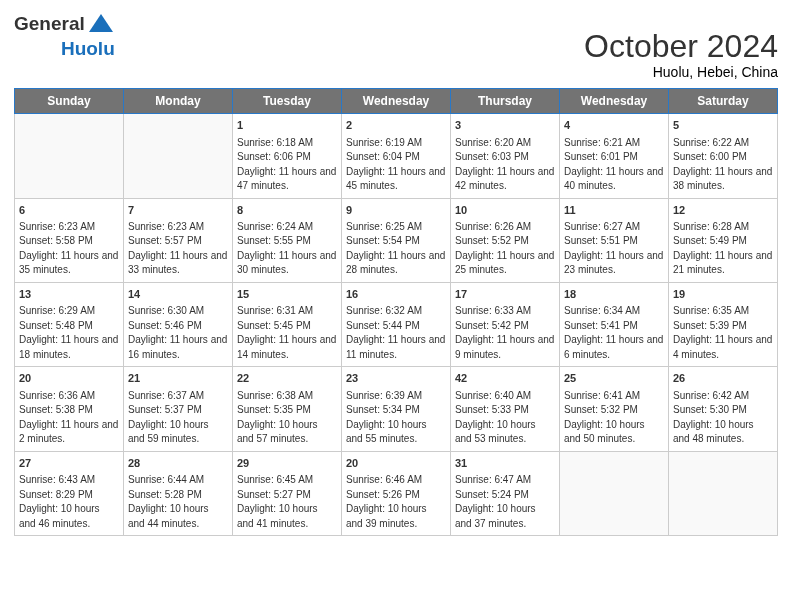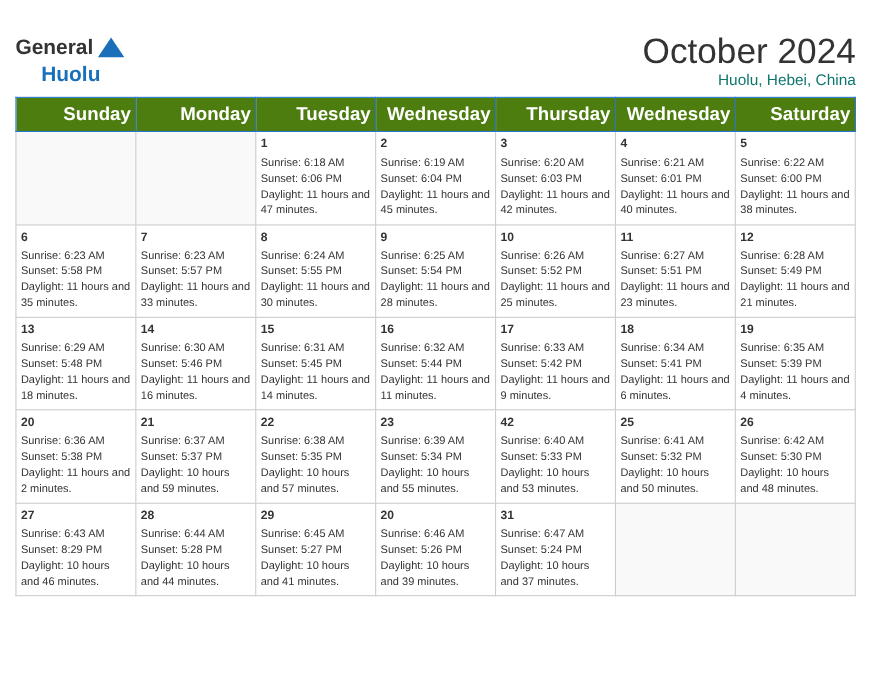--- a/index.html
+++ b/index.html
@@ -30,33 +30,33 @@
     }
     .month-title {
       font-size: 32px;
       font-weight: normal;
       color: #333;
       line-height: 1.1;
       margin-top: 19px;
     }
     .location {
       font-size: 14px;
-      color: #0f766e;
+      color: #000000;
     }
     table {
       width: 100%;
       border-collapse: collapse;
       font-size: 10.5px;
     }
     thead tr th {
-      background-color: #4d7c0f;
+      background-color: #737373;
       color: #fff;
       padding: 5px 4px;
-      text-align: right;
-      font-size: 17px;
+      text-align: center;
+      font-size: 12px;
       font-weight: bold;
       border: 1px solid #2878c8;
     }
     tbody tr td {
       border: 1px solid #ccc;
       padding: 4px 4px 4px 4px;
       vertical-align: top;
       width: calc(100% / 7);
       height: 78px;
       color: #333;
@@ -72,22 +72,21 @@
       display: block;
       margin-bottom: 2px;
     }
     .day-info {
       font-size: 10px;
       line-height: 1.45;
     }
     .logo-wrapper {
       display: flex;
       flex-direction: column;
-      align-items: center;
-      margin-top: 20px;
+      align-items: flex-end;
     }
     .logo-line {
       display: flex;
       align-items: center;
     }
     .logo-general {
       font-size: 19px;
       font-weight: bold;
       color: #333;
     }

